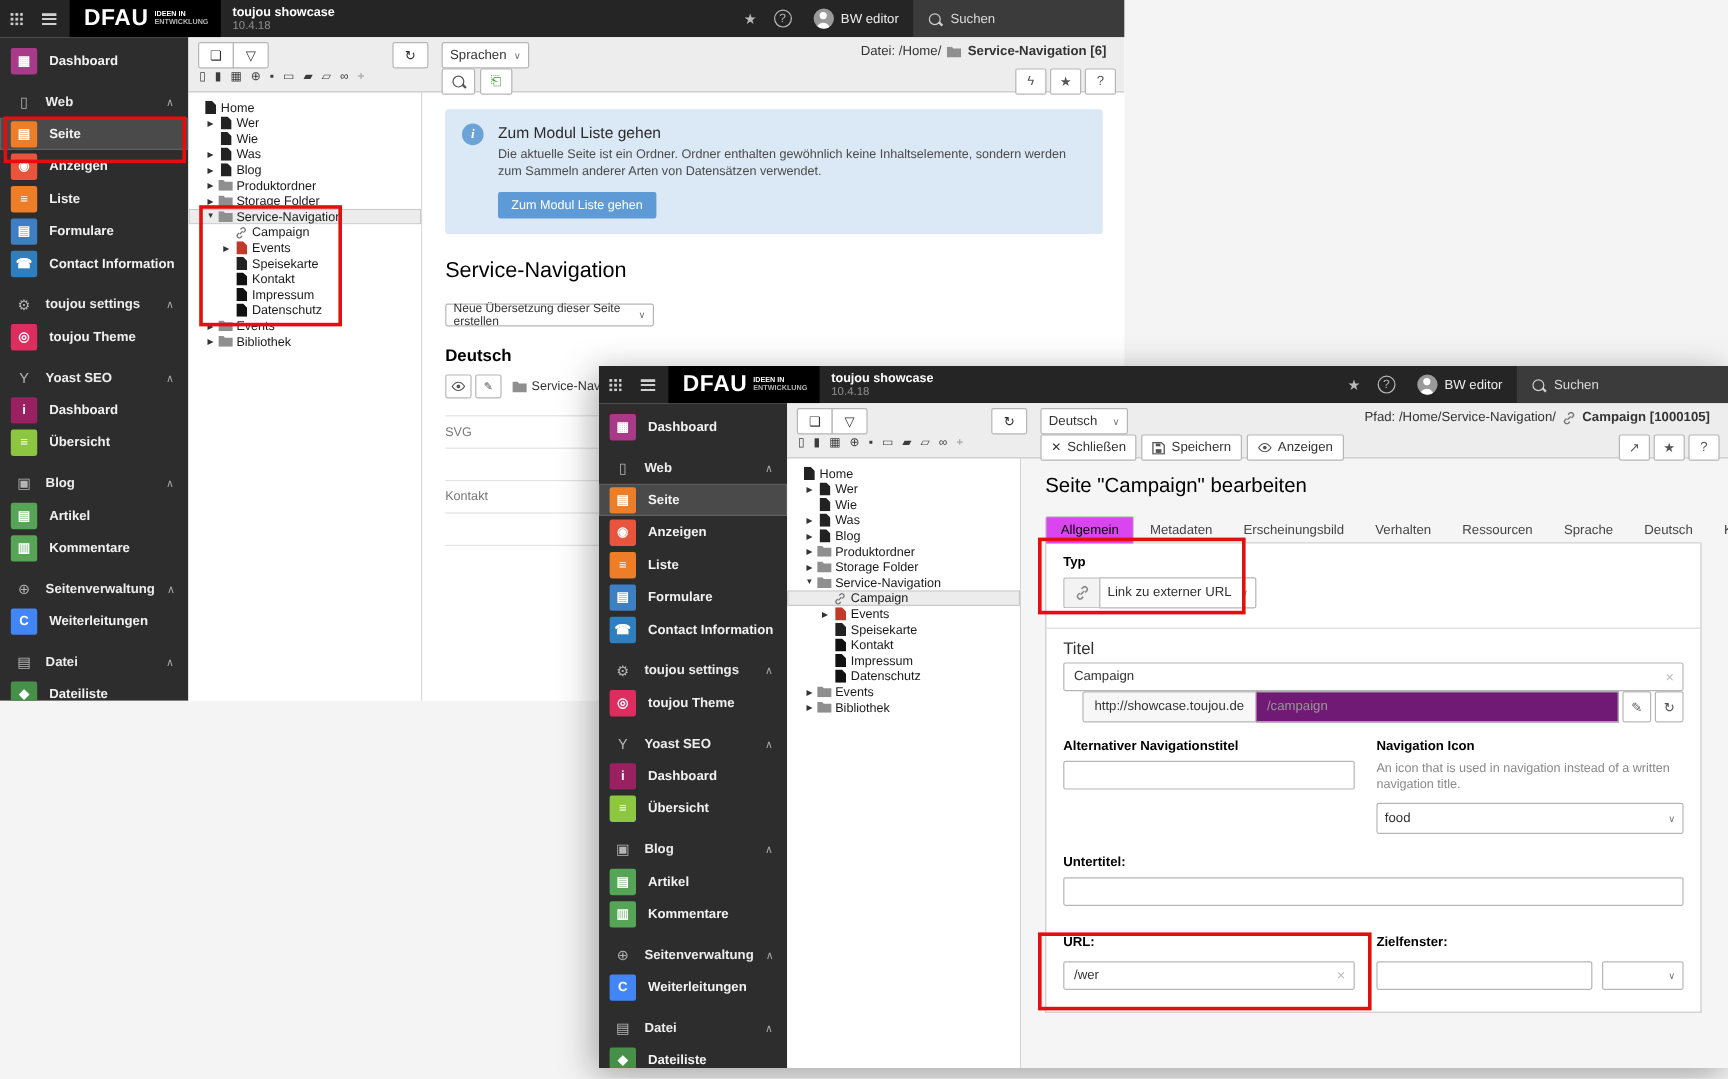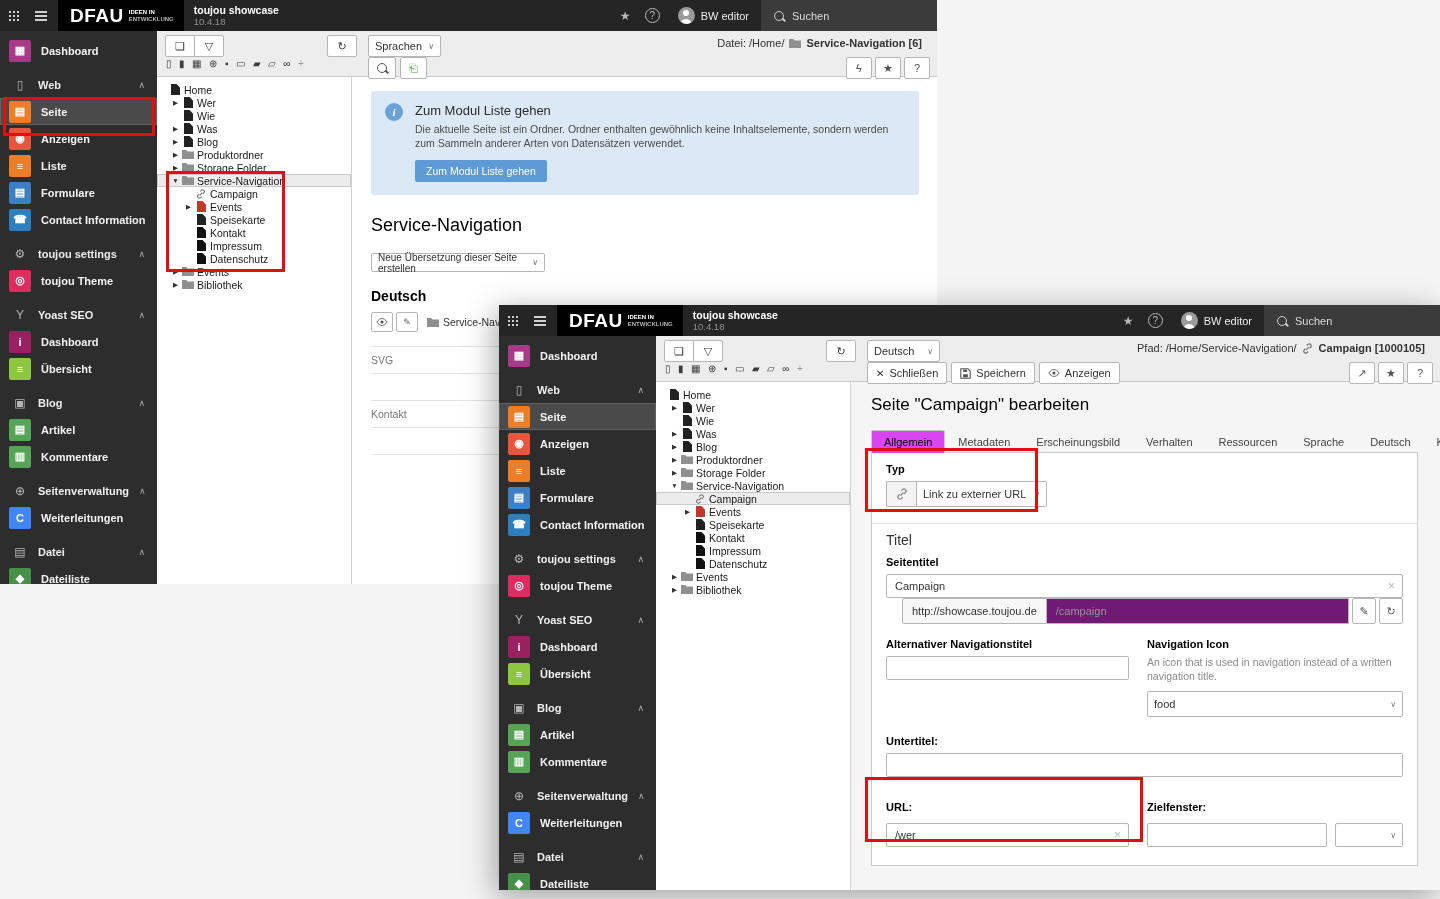--- a/index.html
+++ b/index.html
@@ -845,21 +845,20 @@
                       <path d="M13.5 18.5l-2.3 2.3a4.2 4.2 0 0 1-6-6l2.3-2.3"></path>
                     </svg>
                   </span>
                 <div class="fsel fsel2">
                   <span>Link zu externer URL</span>
                     <span class="chev">∨</span>
                 </div>
               </div>
               <hr class="sep">
               <div class="section-title">Titel</div>
-              <div class="flabel">Seitentitel</div>
               <div class="input-wrap">
                 <input class="text-input" value="Campaign" style="">
                 <span class="clear-x">×</span>
               </div>
               <div class="usgroup">
                 <span class="us-prefix">http://showcase.toujou.de</span>
                 <span class="us-value">/campaign</span>
                 <div class="sq-btn">
                     <span>✎</span>
                   </div>

